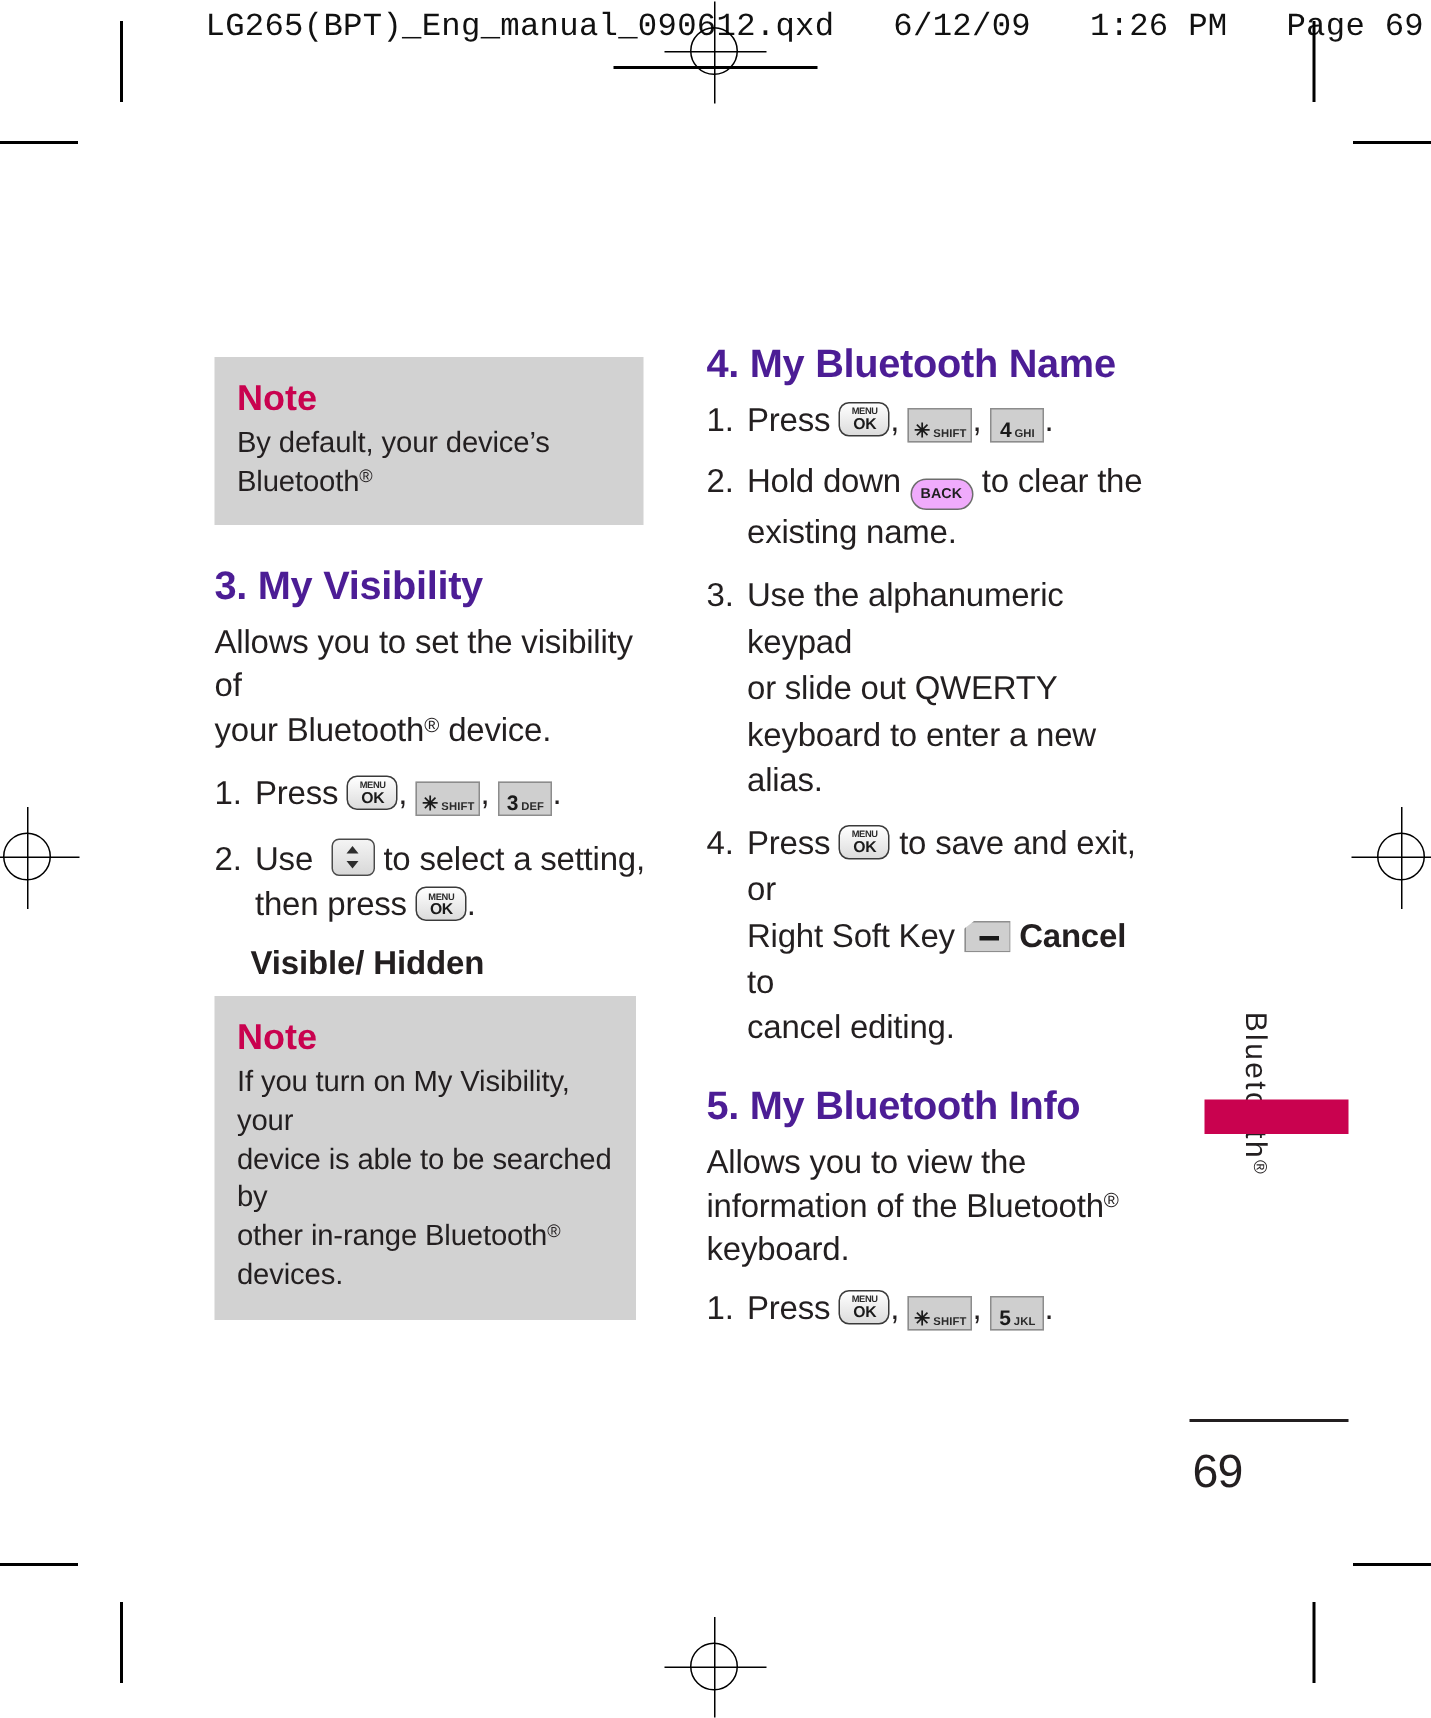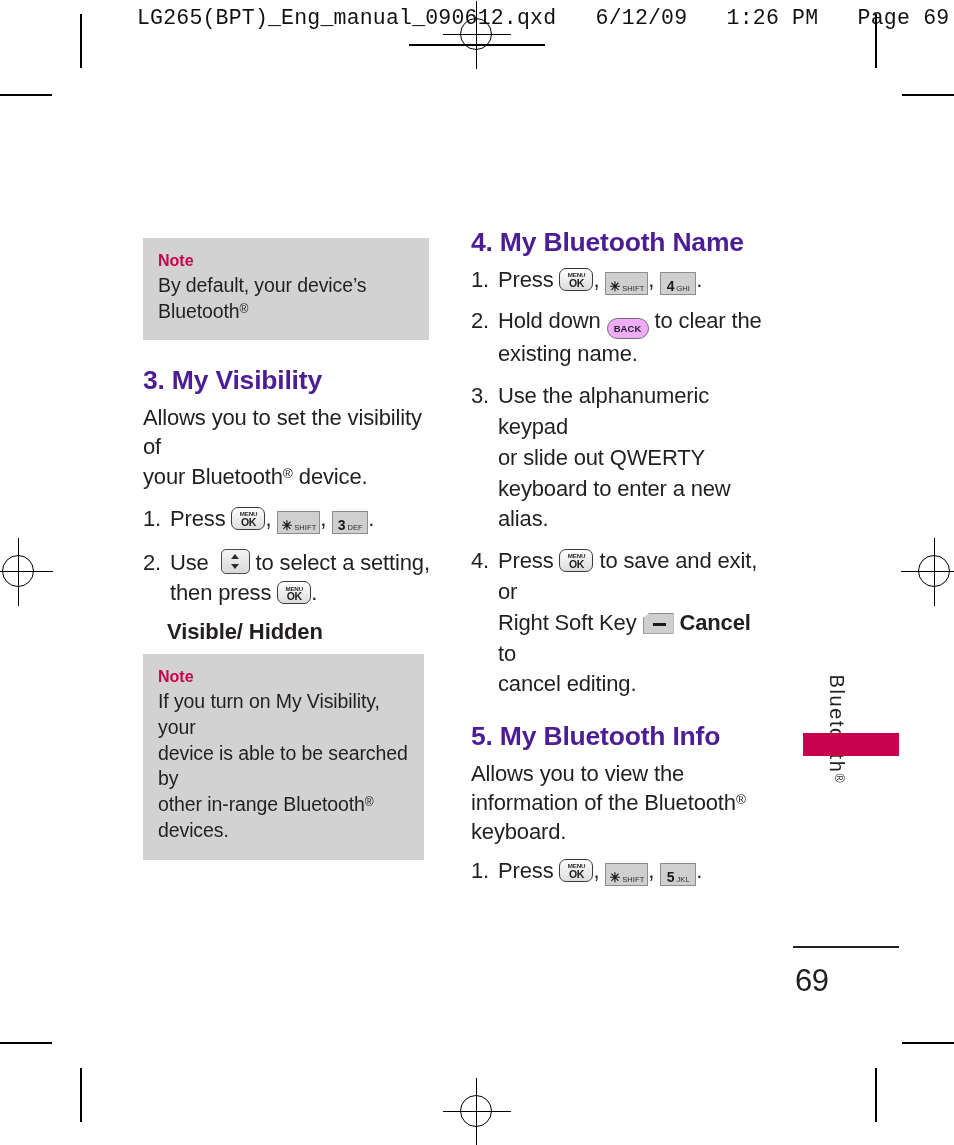--- a/index.html
+++ b/index.html
@@ -113,21 +113,21 @@
 
   
   .note-box {
     background: #d2d2d2;
     padding: 14px 15px 16px 15px;
     box-sizing: border-box;
   }
   .note-title {
     color: #c9024f;
     font-weight: bold;
-    font-size: 16px;
+    font-size: 24px;
     margin: 0 0 3px 0;
   }
   .note-body {
     font-size: 19.5px;
     line-height: 1.32;
     margin: 0;
     letter-spacing: -0.1px;
   }
 
   .option-line {
@@ -184,21 +184,21 @@
     padding: 0 3px;
     white-space: nowrap;
   }
   .key-sq .big {
     font-size: 14px;
     font-weight: bold;
     color: #1a1a1a;
   }
   .key-sq .small {
     font-size: 7.5px;
-    font-weight: normal;
+    font-weight: bold;
     color: #2b2b2b;
     letter-spacing: 0.1px;
     margin-left: 2px;
   }
   .key-sq .star {
     font-size: 13px;
     font-weight: bold;
     color: #1a1a1a;
     line-height: 1;
   }

